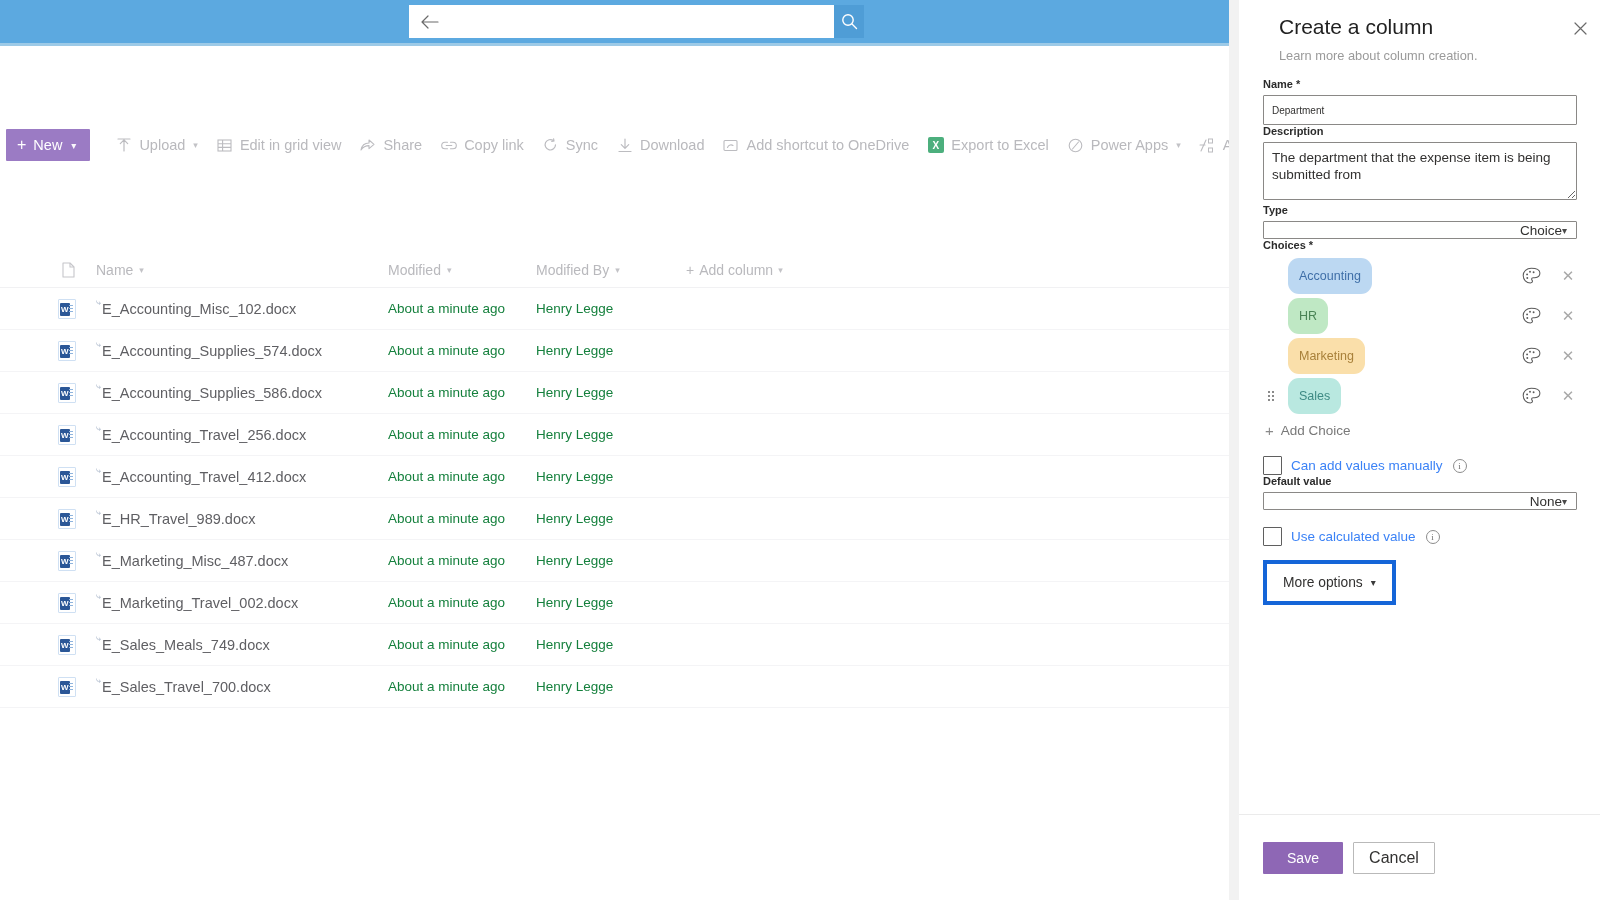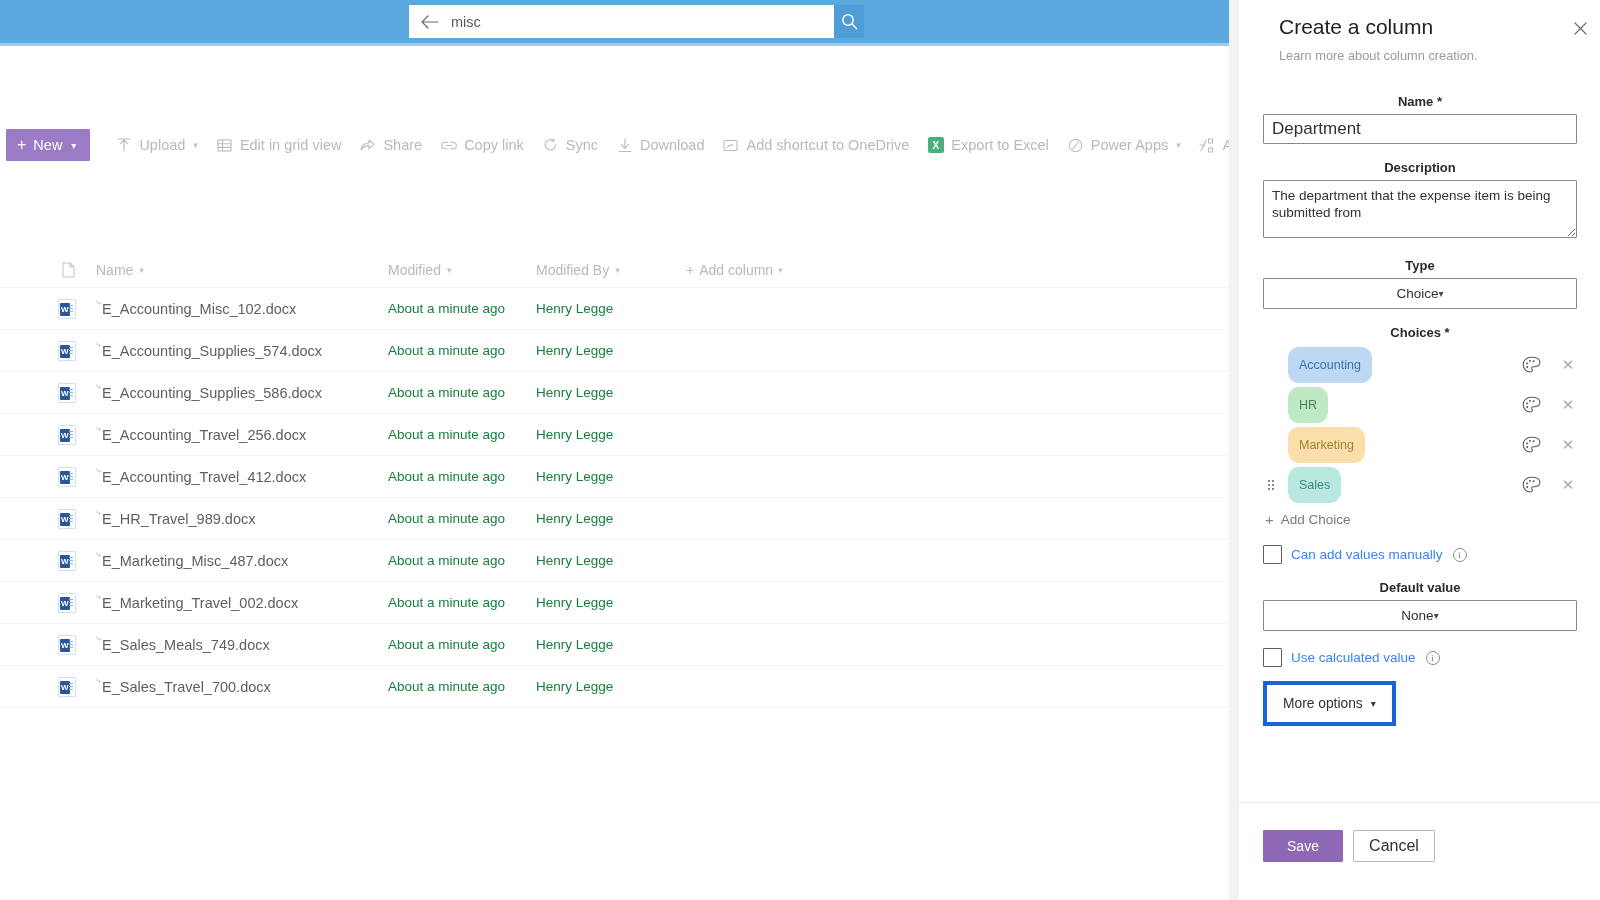--- a/index.html
+++ b/index.html
@@ -252,49 +252,49 @@
   }
 
   #panel-body {
     position: absolute; left: 0; top: 78px;
     width: 362px; height: 740px;
     padding: 0 24px;
     overflow: hidden;
   }
 
   .field-label {
-    font-size: 13px; color: #2b2b2b; font-weight: 600;
-    margin-top: 16px; margin-bottom: 5px; text-align: center;
+    font-size: 11px; color: #2b2b2b; font-weight: 600;
+    margin-top: 0; margin-bottom: 5px;
   }
   .field-label .req { color: #2b2b2b; font-weight: 600; }
 
   .text-input {
     width: 100%; height: 30px;
     border: 1px solid #8a8886;
     padding: 0 8px;
     font-family: "Liberation Sans", sans-serif;
-    font-size: 17px; color: #323130;
+    font-size: 10px; color: #323130;
     background: #fff; outline: none;
     border-radius: 1px;
   }
   .text-area {
     width: 100%; height: 58px;
     border: 1px solid #8a8886;
     padding: 6px 8px;
     font-family: "Liberation Sans", sans-serif;
     font-size: 13.5px; color: #323130;
     line-height: 17px;
     background: #fff; outline: none;
     resize: vertical;
     border-radius: 1px;
   }
   .select-box {
-    width: 100%; height: 31px;
+    width: 100%; height: 18px;
     border: 1px solid #8a8886;
-    display: flex; align-items: center; justify-content: center;
+    display: flex; align-items: center; justify-content: flex-end;
     padding: 0 9px 0 9px;
     font-size: 13.5px; color: #323130;
     background: #fff; cursor: pointer;
     border-radius: 1px;
   }
   .select-box .sel-chev { font-size: 10px; color: #4a4a4a; }
 
   
   #choices-list { margin-top: 4px; }
   .choice-row {
@@ -371,21 +371,21 @@
     padding: 11px 16px;
     background: #ffffff;
     color: #323130; font-size: 13.8px;
     cursor: pointer;
     min-width: 122px;
   }
   #more-options .mo-chev { font-size: 10px; color: #3a3a3a; }
 
   
   #panel-footer {
-    position: absolute; left: 0; bottom: 12px;
+    position: absolute; left: 0; bottom: 0;
     width: 362px; height: 86px;
     border-top: 1px solid #ebebeb;
     display: flex; align-items: center;
     padding-left: 24px; gap: 10px;
     background: #fff;
   }
   #save-button {
     background: #8e67b5; color: #fff;
     border: none;
     height: 32px; min-width: 80px;
@@ -410,21 +410,20 @@
   <div id="suite-header" style="background: rgb(92, 169, 224);"></div>
   <div id="suite-header-underline"></div>
 
   <div id="search-wrap">
     <div id="search-box">
       <span id="search-back">
         <svg width="18" height="14" viewBox="0 0 18 14" fill="none" aria-hidden="true">
           <path d="M7 1 L1 7 L7 13 M1 7 H17" stroke="#6b6b6b" stroke-width="1.2" fill="none" stroke-linecap="round" stroke-linejoin="round"></path>
         </svg>
       </span>
-      <input id="search-input" type="text" value="misc" placeholder="Search" style="">
     </div>
     <div id="search-submit">
       <svg width="17" height="17" viewBox="0 0 17 17" fill="none" aria-hidden="true">
         <circle cx="7" cy="7" r="5.2" stroke="#ffffff" stroke-width="1.4"></circle>
         <path d="M11 11 L15.5 15.5" stroke="#ffffff" stroke-width="1.4" stroke-linecap="round"></path>
       </svg>
     </div>
   </div>
 
   <div id="command-bar">

